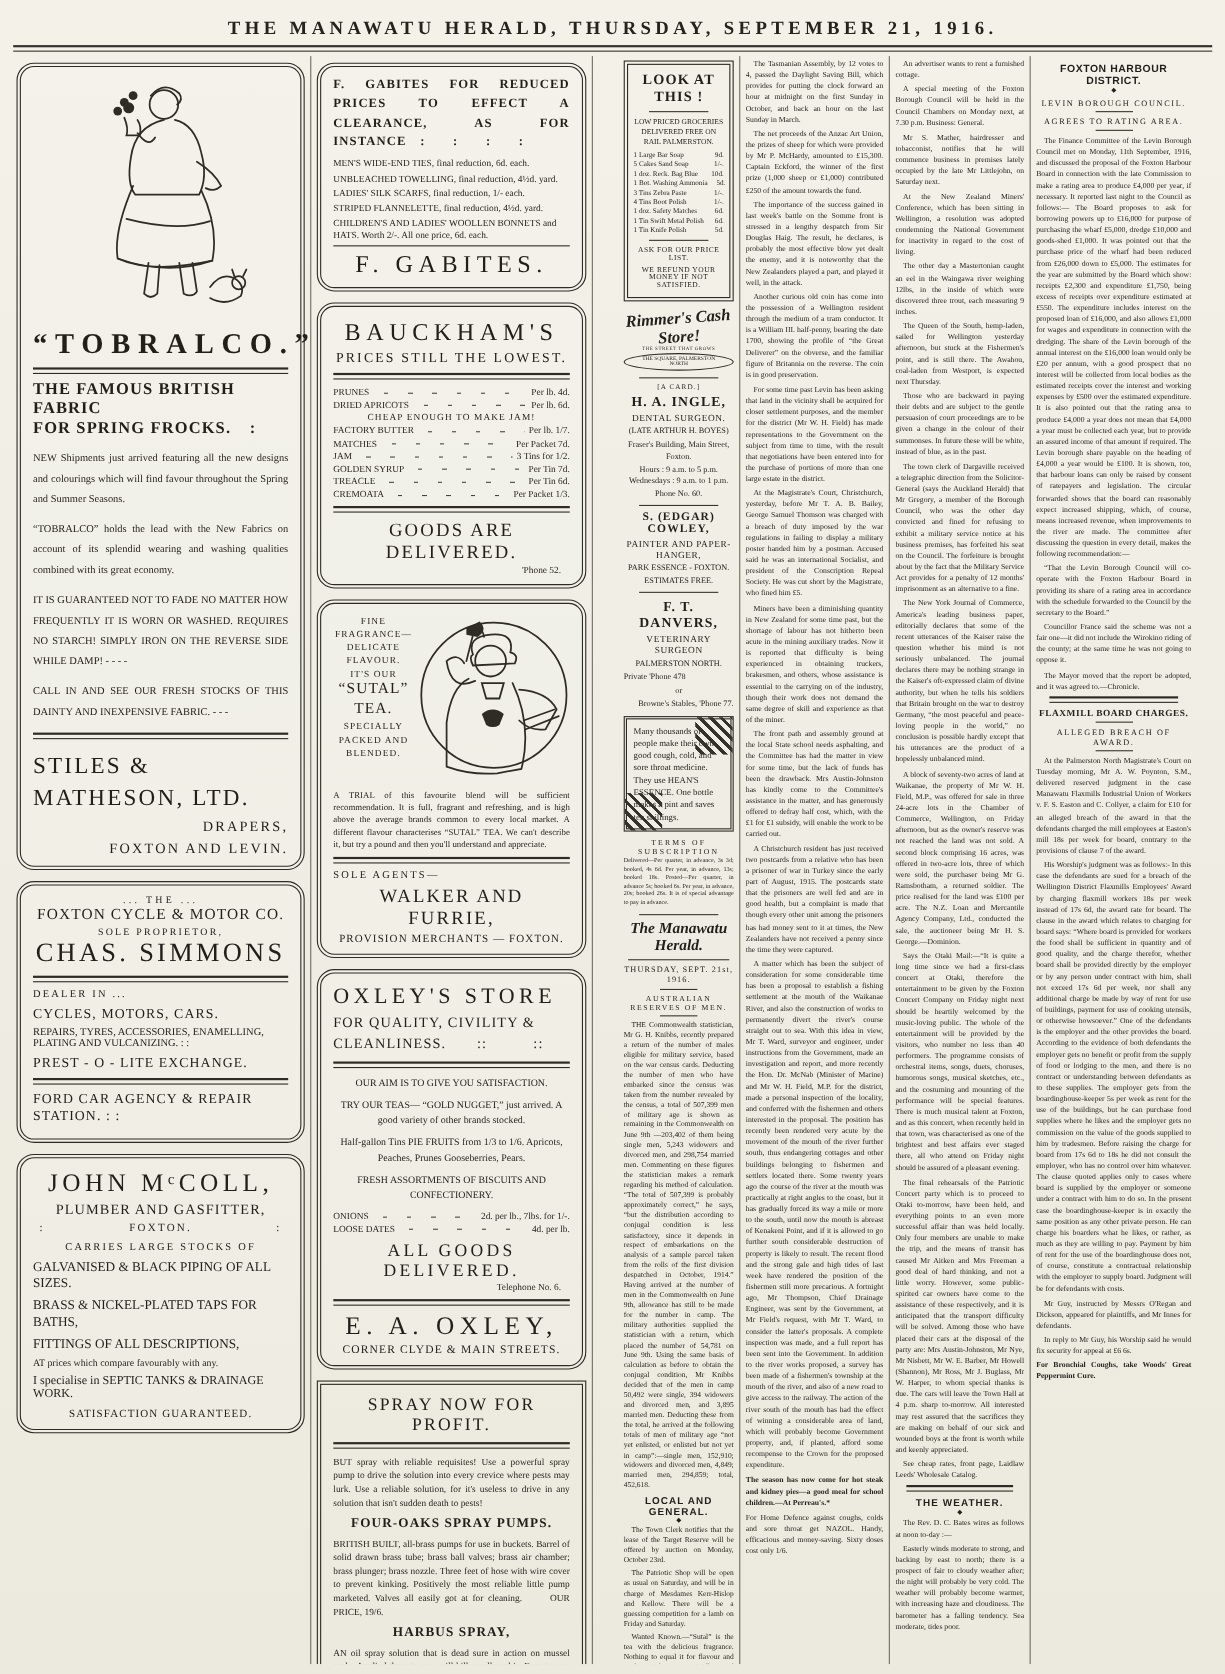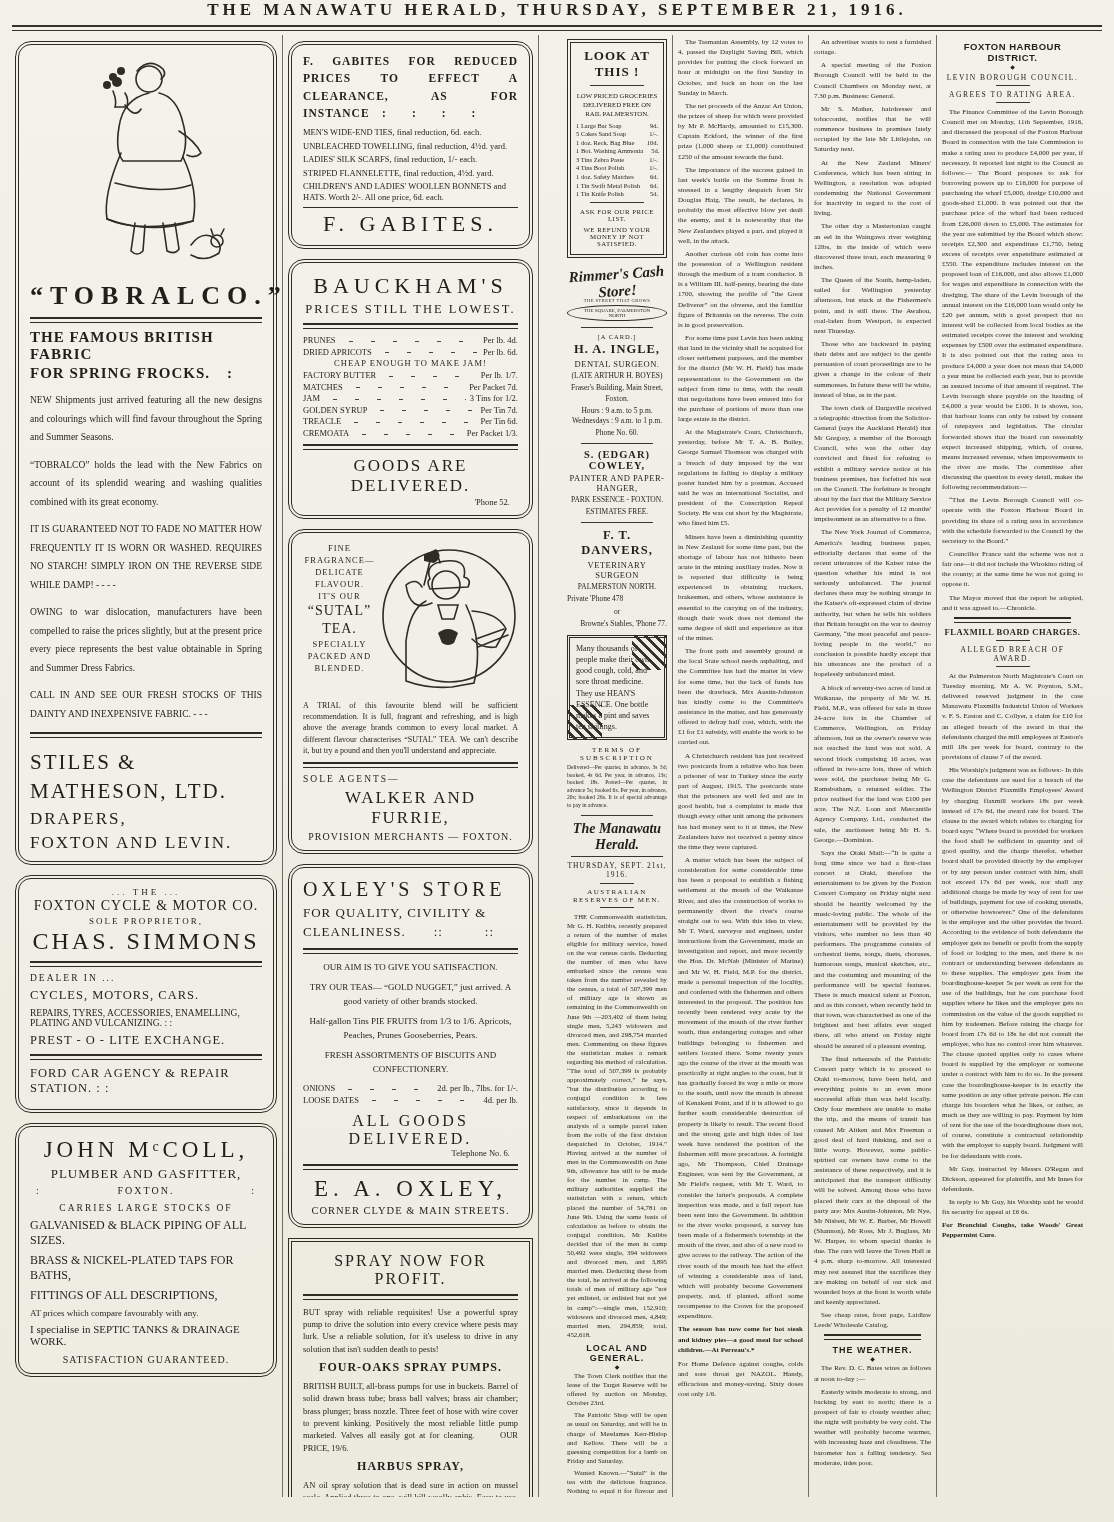--- a/index.html
+++ b/index.html
@@ -1,38 +1,38 @@
 <!DOCTYPE html>
 <html><head>
 <meta charset="utf-8">
 <style>
   html,body{margin:0;padding:0;}
   body{width:1114px;height:1522px;background:#e9e7df;font-family:"Liberation Serif","DejaVu Serif",serif;color:#221f1a;}
   .page{width:1114px;height:1522px;background:linear-gradient(180deg,#f3f1e8 0%,#efede3 55%,#ece9de 100%);overflow:hidden;box-sizing:border-box;}
-  .masthead{text-align:center;font-weight:bold;font-size:17px;letter-spacing:4px;color:#26231d;}
+  .masthead{padding-top:16px;text-align:center;font-weight:bold;font-size:17px;letter-spacing:4px;color:#26231d;}
   .mast-rule{height:3px;border-top:2px solid #35322b;border-bottom:1px solid #35322b;margin:5px 12px 4px;}
   .cols{display:flex;align-items:stretch;margin:0 10px;height:1462px;overflow:hidden;}
   .col{box-sizing:border-box;padding:2px 5px 0;overflow:hidden;}
   .col+.col{border-left:1px solid #716c5f;}
   .c1{width:272px;} .c2{width:256px;} .c3{width:134px;padding-left:28px;} .c4{width:136px;} .c5{width:128px;} .c6{width:152px;}
 
   .adbox{border:4px double #2e2b24;border-radius:16px;padding:8px 11px;margin:4px 0 10px;background:rgba(255,255,255,0.12);}
   .box-sq{border:4px double #2e2b24;padding:5px 5px;margin:2px 0 8px;}
   .rule2{height:3px;border-top:2px solid #2e2b24;border-bottom:1px solid #2e2b24;margin:6px 0;}
   .rule1{border-top:1px solid #3a362e;margin:5px 14px;}
   .rule-short{border-top:1px solid #3a362e;width:34px;margin:3px auto 4px;}
   .t-c{text-align:center;}
   .sans{font-family:"Liberation Sans","DejaVu Sans",sans-serif;}
 
   
   .tob-title{font-size:26px;letter-spacing:7px;text-align:center;margin-top:6px;font-weight:600;}
   .tob-sub{font-size:15px;font-weight:bold;letter-spacing:1px;margin:2px 0;}
   .tob-para{font-size:9.5px;line-height:1.95;text-align:justify;margin:9px 0;}
   .stiles-name{font-size:21px;letter-spacing:2px;margin-top:10px;line-height:1.35;}
-  .stiles-sub{font-size:17px;letter-spacing:2px;text-align:left;margin-top:4px;}
+  .stiles-sub{font-size:13px;letter-spacing:2px;text-align:right;margin-top:4px;}
   .cyc-pre{font-size:9px;letter-spacing:3px;text-align:center;}
   .cyc-name{font-size:14px;letter-spacing:1px;text-align:center;margin-top:1px;}
   .cyc-sole{font-size:9px;letter-spacing:2px;text-align:center;margin:2px 0;}
   .cyc-owner{font-size:24px;letter-spacing:3px;text-align:center;margin:2px 0 4px;}
   .cyc-line{font-size:12.5px;letter-spacing:1px;margin:5px 0;}
   .cyc-small{font-size:9.5px;margin:5px 0;}
   .mcc-name{font-size:23px;letter-spacing:4px;text-align:center;margin-top:2px;}
   .mcc-trade{font-size:13px;letter-spacing:1px;text-align:center;margin-top:3px;}
   .mcc-loc{font-size:10px;letter-spacing:2px;display:flex;justify-content:space-between;margin:3px 6px;}
   .mcc-carries{font-size:9.5px;letter-spacing:2px;text-align:center;margin:7px 0 4px;}
@@ -148,21 +148,20 @@
           </svg>
         </div>
         <div class="tob-title">“TOBRALCO.”</div>
         <div class="rule2"></div>
         <div class="tob-sub">THE FAMOUS BRITISH FABRIC</div>
         <div class="tob-sub">FOR SPRING FROCKS.  :</div>
         <div>
             <p class="tob-para">NEW Shipments just arrived featuring all the new designs and colourings which will find favour throughout the Spring and Summer Seasons.</p>
             <p class="tob-para">“TOBRALCO” holds the lead with the New Fabrics on account of its splendid wearing and washing qualities combined with its great economy.</p>
             <p class="tob-para">IT IS GUARANTEED NOT TO FADE NO MATTER HOW FREQUENTLY IT IS WORN OR WASHED. REQUIRES NO STARCH!  SIMPLY IRON ON THE REVERSE SIDE WHILE DAMP!   -    -    -    -</p>
-            <p class="tob-para">OWING to war dislocation, manufacturers have been compelled to raise the prices slightly, but at the present price every piece represents the best value obtainable in Spring and Summer Dress Fabrics.</p>
             <p class="tob-para">CALL IN AND SEE OUR FRESH STOCKS OF THIS DAINTY AND INEXPENSIVE FABRIC.   -    -    -</p>
           </div>
         <div class="rule2"></div>
         <div class="stiles-name">STILES &amp; MATHESON, LTD.</div>
         <div class="stiles-sub">DRAPERS,</div>
         <div class="stiles-sub">FOXTON AND LEVIN.</div>
       </div>
 
       <div class="adbox">
         <div class="cyc-pre">... THE ...</div>

